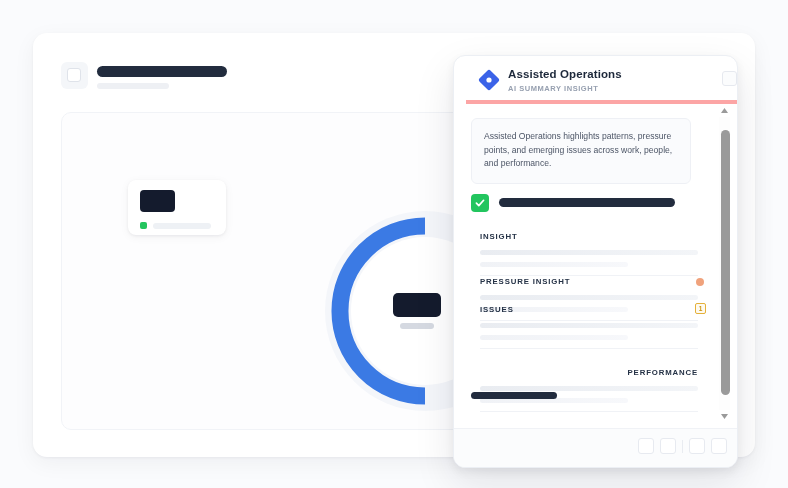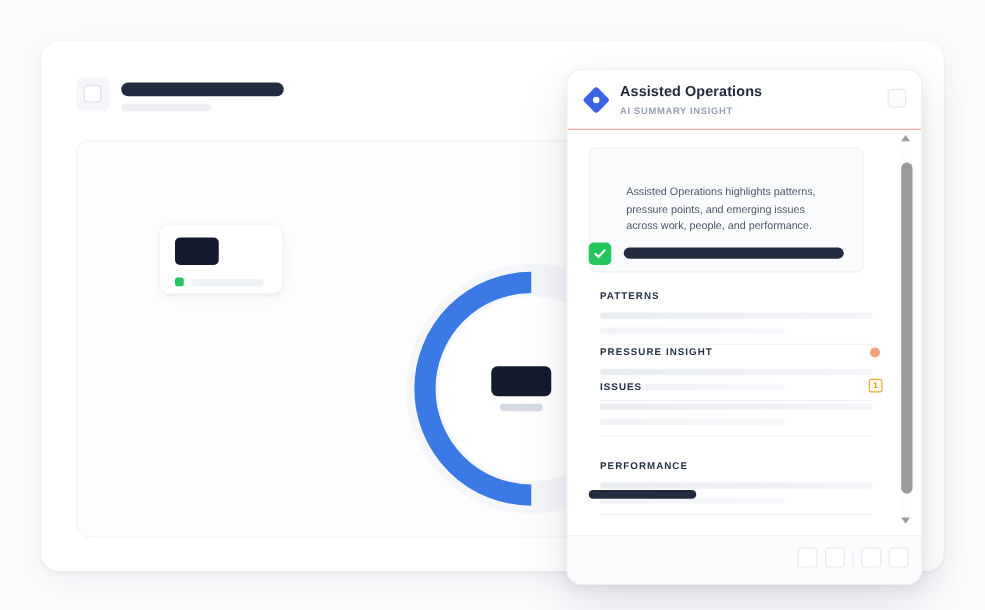--- a/index.html
+++ b/index.html
@@ -188,24 +188,24 @@
     border-radius: 12px;
     border: 1px solid #eceff4;
     box-sizing: border-box;
     box-shadow: 0 4px 10px rgba(16,24,40,.06), 0 16px 40px rgba(16,24,40,.10);
     overflow: hidden;
   }
 
   
   #assist-header {
     position: absolute;
-    left: 0; top: 0;
+    left: 12px; top: 0;
     width: 100%;
     height: 48px;
-    border-bottom: 1px solid #fca5a5;
+    border-bottom: 4px solid #fca5a5;
     box-sizing: border-box;
   }
   #brand-diamond {
     position: absolute;
     left: 12px;
     top: 13px;
     width: 22px;
     height: 22px;
   }
   #assist-title {
@@ -260,21 +260,21 @@
     box-sizing: border-box;
     background: #fafbfd;
     border: 1px solid #eef0f5;
     border-radius: 6px;
   }
   #desc-text {
     font-size: 8.6px;
     line-height: 13.6px;
     color: #4c5straight;
     color: #4c5566;
-    margin: 17px;
+    margin: 0;
   }
 
   
   #check-row {
     position: absolute;
     left: 17px;
     top: 90px;
     width: 230px;
     height: 20px;
   }
@@ -495,21 +495,21 @@
       <div id="check-row">
         <div id="green-check">
           <svg width="10" height="10" viewBox="0 0 10 10">
             <path d="M1.4 5.2 L3.8 7.6 L8.6 2.3" fill="none" stroke="#ffffff" stroke-width="1.7" stroke-linecap="round" stroke-linejoin="round"></path>
           </svg>
         </div>
         <div id="check-row-bar"></div>
       </div>
 
       <div class="section" style="top:128px;">
-        <p class="section-label">PATTERNS</p>
+        <p class="section-label">INSIGHT</p>
         <div class="section-line-long"></div>
         <div class="section-line-short"></div>
         <div class="section-rule"></div>
       </div>
 
       <div class="section" style="top:173px;">
         <p class="section-label">PRESSURE INSIGHT</p>
         <span class="sec-marker-dot"></span>
         <div class="section-line-long"></div>
         <div class="section-line-short"></div>
@@ -517,21 +517,21 @@
       </div>
 
       <div class="section" style="top:201px;">
         <p class="section-label">ISSUES</p>
         <span class="sec-marker-badge">1</span>
         <div class="section-line-long"></div>
         <div class="section-line-short"></div>
         <div class="section-rule"></div>
       </div>
 
-      <div class="section" style="top:264px;">
+      <div class="section" style="top:264px;text-align:right;">
         <p class="section-label">PERFORMANCE</p>
         <div class="section-line-long"></div>
         <div class="section-line-short"></div>
         <div class="section-rule"></div>
       </div>
 
       <div id="footer-row">
         <div id="footer-bar"></div>
       </div>
 

